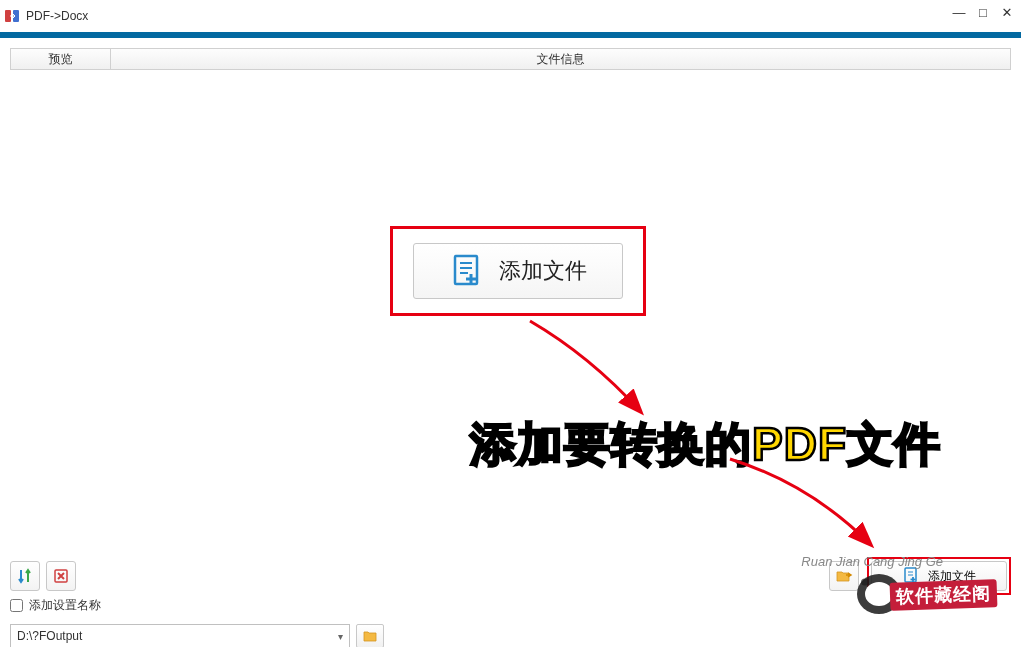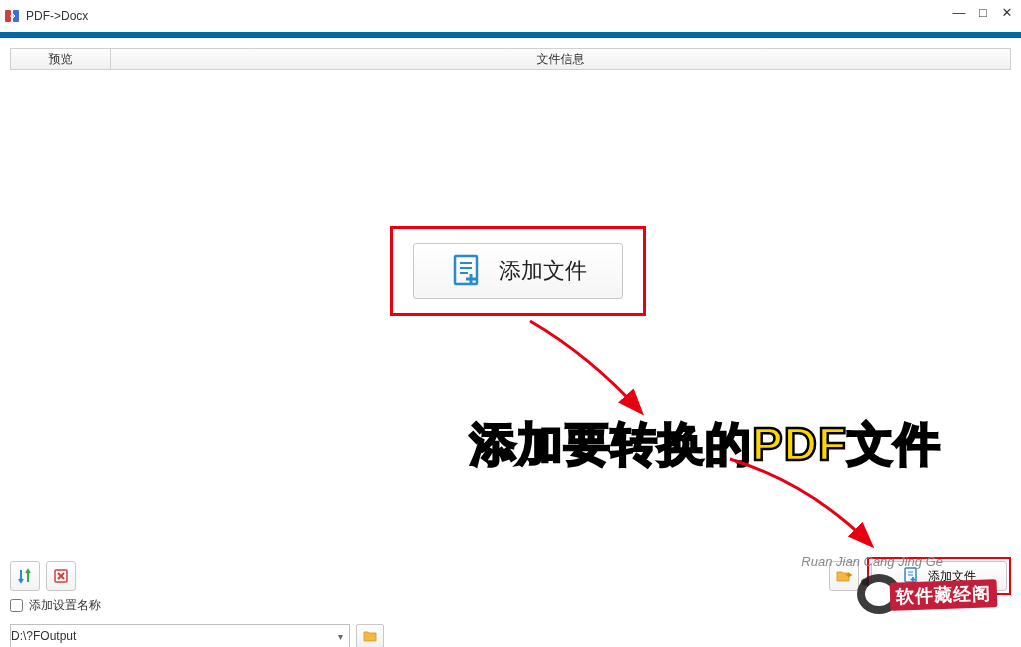--- a/index.html
+++ b/index.html
@@ -180,21 +180,21 @@
       height: 30px;
       margin-top: 4px;
     }
     .output-path {
       width: 340px;
       height: 24px;
       border: 1px solid #c0c0c0;
       background: #fff;
       display: flex;
       align-items: center;
-      padding: 0 0;
+      padding: 0 6px;
       font-size: 12px;
       color: #333;
       position: relative;
     }
     .output-path::after {
       content: "▾";
       position: absolute;
       right: 6px;
       color: #666;
       font-size: 10px;

